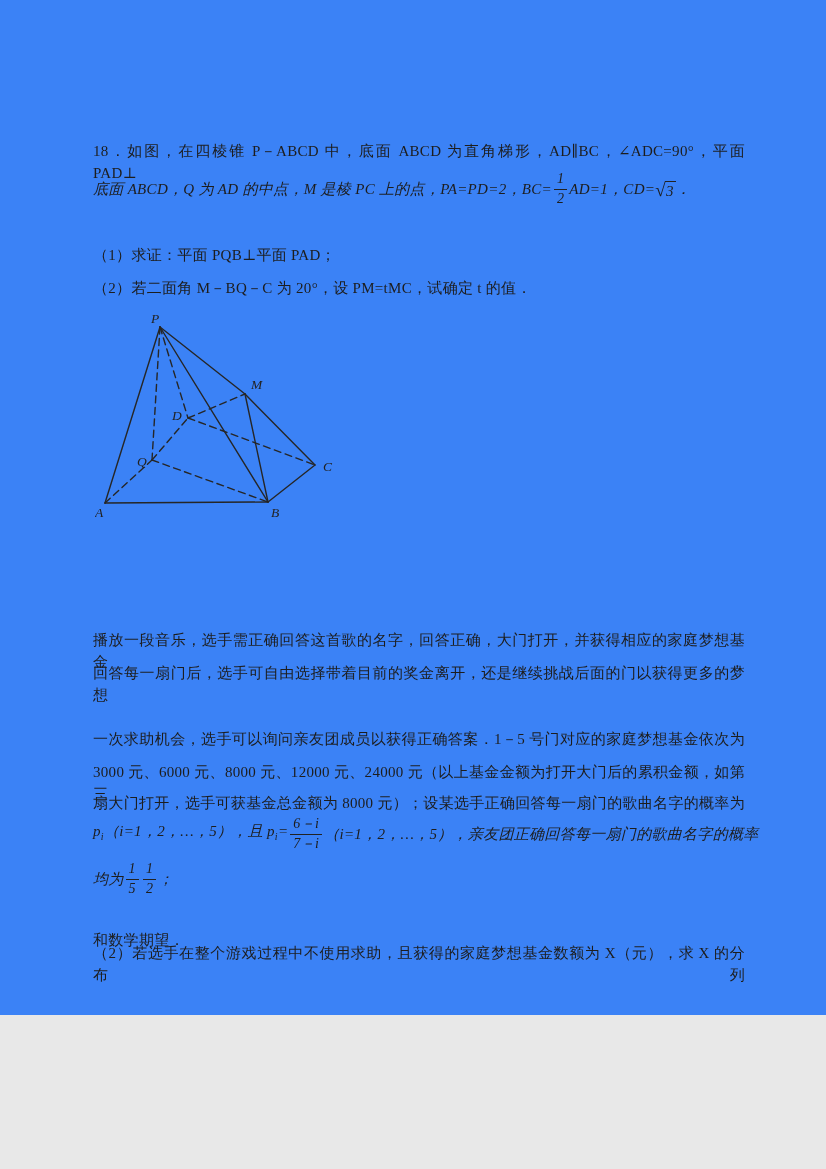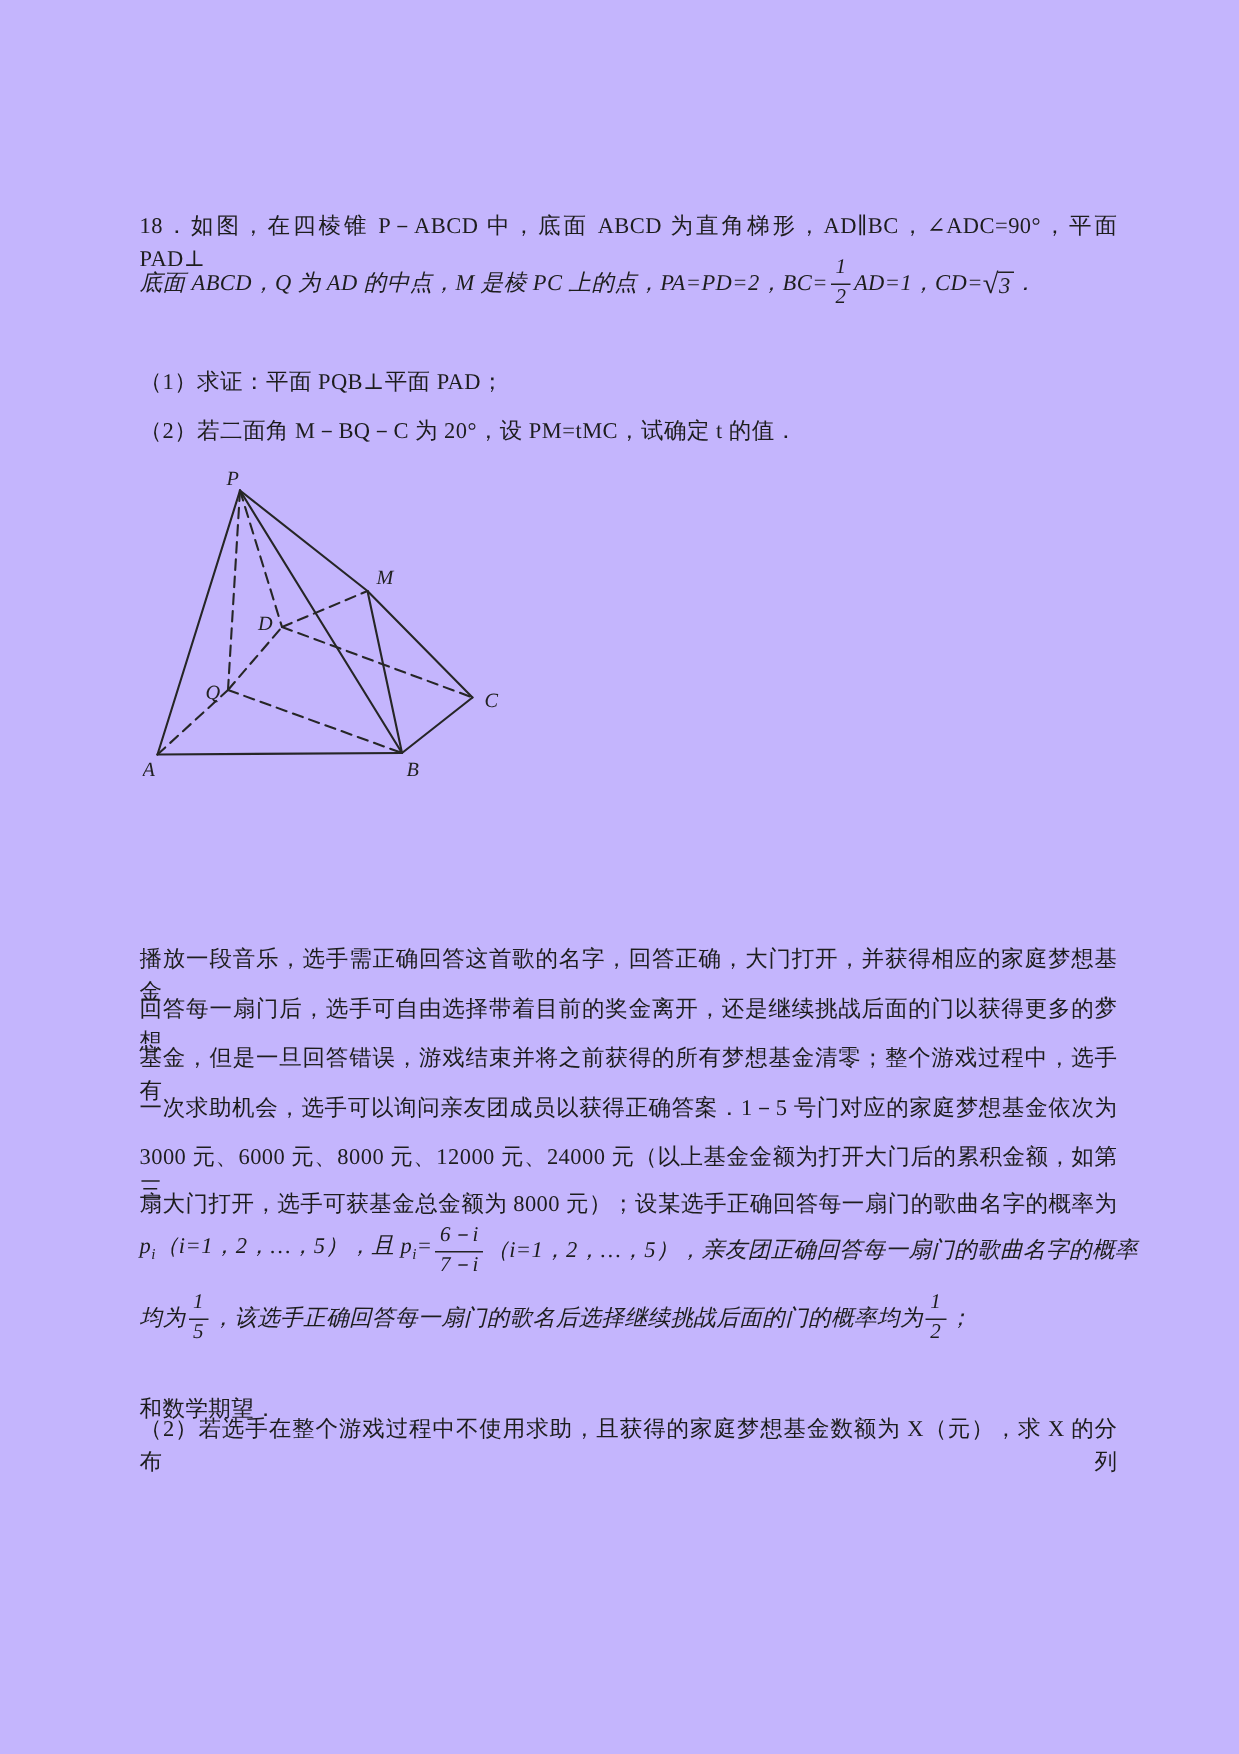--- a/index.html
+++ b/index.html
@@ -1,19 +1,19 @@
 <!DOCTYPE html>
 <html><head>
 <meta charset="utf-8">
 <style>
   html,body{margin:0;padding:0;background:#e8e8e8;}
   #page{
     position:relative;
-    width:826px;height:1169px;
-    background:#c4b5fd;
+    width:826px;height:1015px;
+    background:#3b82f6;
     font-family:"Liberation Serif","DejaVu Serif",serif;
     color:#1d1d1d;
     font-size:15px;
     overflow:hidden;
   }
   .tl{
     position:absolute;
     left:93px;
     width:652px;
     height:24px;
@@ -113,41 +113,39 @@
     <text class="vlabel" x="0" y="207">A</text>
     <text class="vlabel" x="176" y="207">B</text>
     <text class="vlabel" x="228" y="161">C</text>
     <text class="vlabel" x="77" y="110">D</text>
     <text class="vlabel" x="42" y="156">Q</text>
     <text class="vlabel" x="156" y="79">M</text>
   </svg>
 
   <div class="tl just" style="top:662px">回答每一扇门后，选手可自由选择带着目前的奖金离开，还是继续挑战后面的门以获得更多的梦想</div>
   <div class="tl just" style="top:629px">播放一段音乐，选手需正确回答这首歌的名字，回答正确，大门打开，并获得相应的家庭梦想基金，</div>
-  <div class="tl just" style="top:695px">基金，但是一旦回答错误，游戏结束并将之前获得的所有梦想基金清零；整个游戏过程中，选手有</div>
   <div class="tl just" style="top:728px">一次求助机会，选手可以询问亲友团成员以获得正确答案．1－5 号门对应的家庭梦想基金依次为</div>
   <div class="tl just" style="top:761px">3000 元、6000 元、8000 元、12000 元、24000 元（以上基金金额为打开大门后的累积金额，如第三</div>
   <div class="tl just" style="top:792px">扇大门打开，选手可获基金总金额为 8000 元）；设某选手正确回答每一扇门的歌曲名字的概率为</div>
 
   <div class="tl fl" style="top:811px">
     <span><span>p</span><sub>i</sub><span>（i=1，2，…，5），且 p</span><sub>i</sub><span>=</span></span>
     <span class="frac">
       <span class="num">6－i</span>
       <span class="den">7－i</span>
     </span>
     <span>（i=1，2，…，5），亲友团正确回答每一扇门的歌曲名字的概率</span>
   </div>
 
   <div class="tl fl" style="top:856px">
     <span>均为</span>
     <span class="frac">
       <span class="num">1</span>
       <span class="den">5</span>
     </span>
-    <span>，该选手正确回答每一扇门的歌名后选择继续挑战后面的门的概率均为</span>
     <span class="frac">
       <span class="num">1</span>
       <span class="den">2</span>
     </span>
     <span>；</span>
   </div>
 
   <div class="tl just" style="top:942px">（2）若选手在整个游戏过程中不使用求助，且获得的家庭梦想基金数额为 X（元），求 X 的分布列</div>
   <div class="tl" style="top:929px">和数学期望．</div>
 

